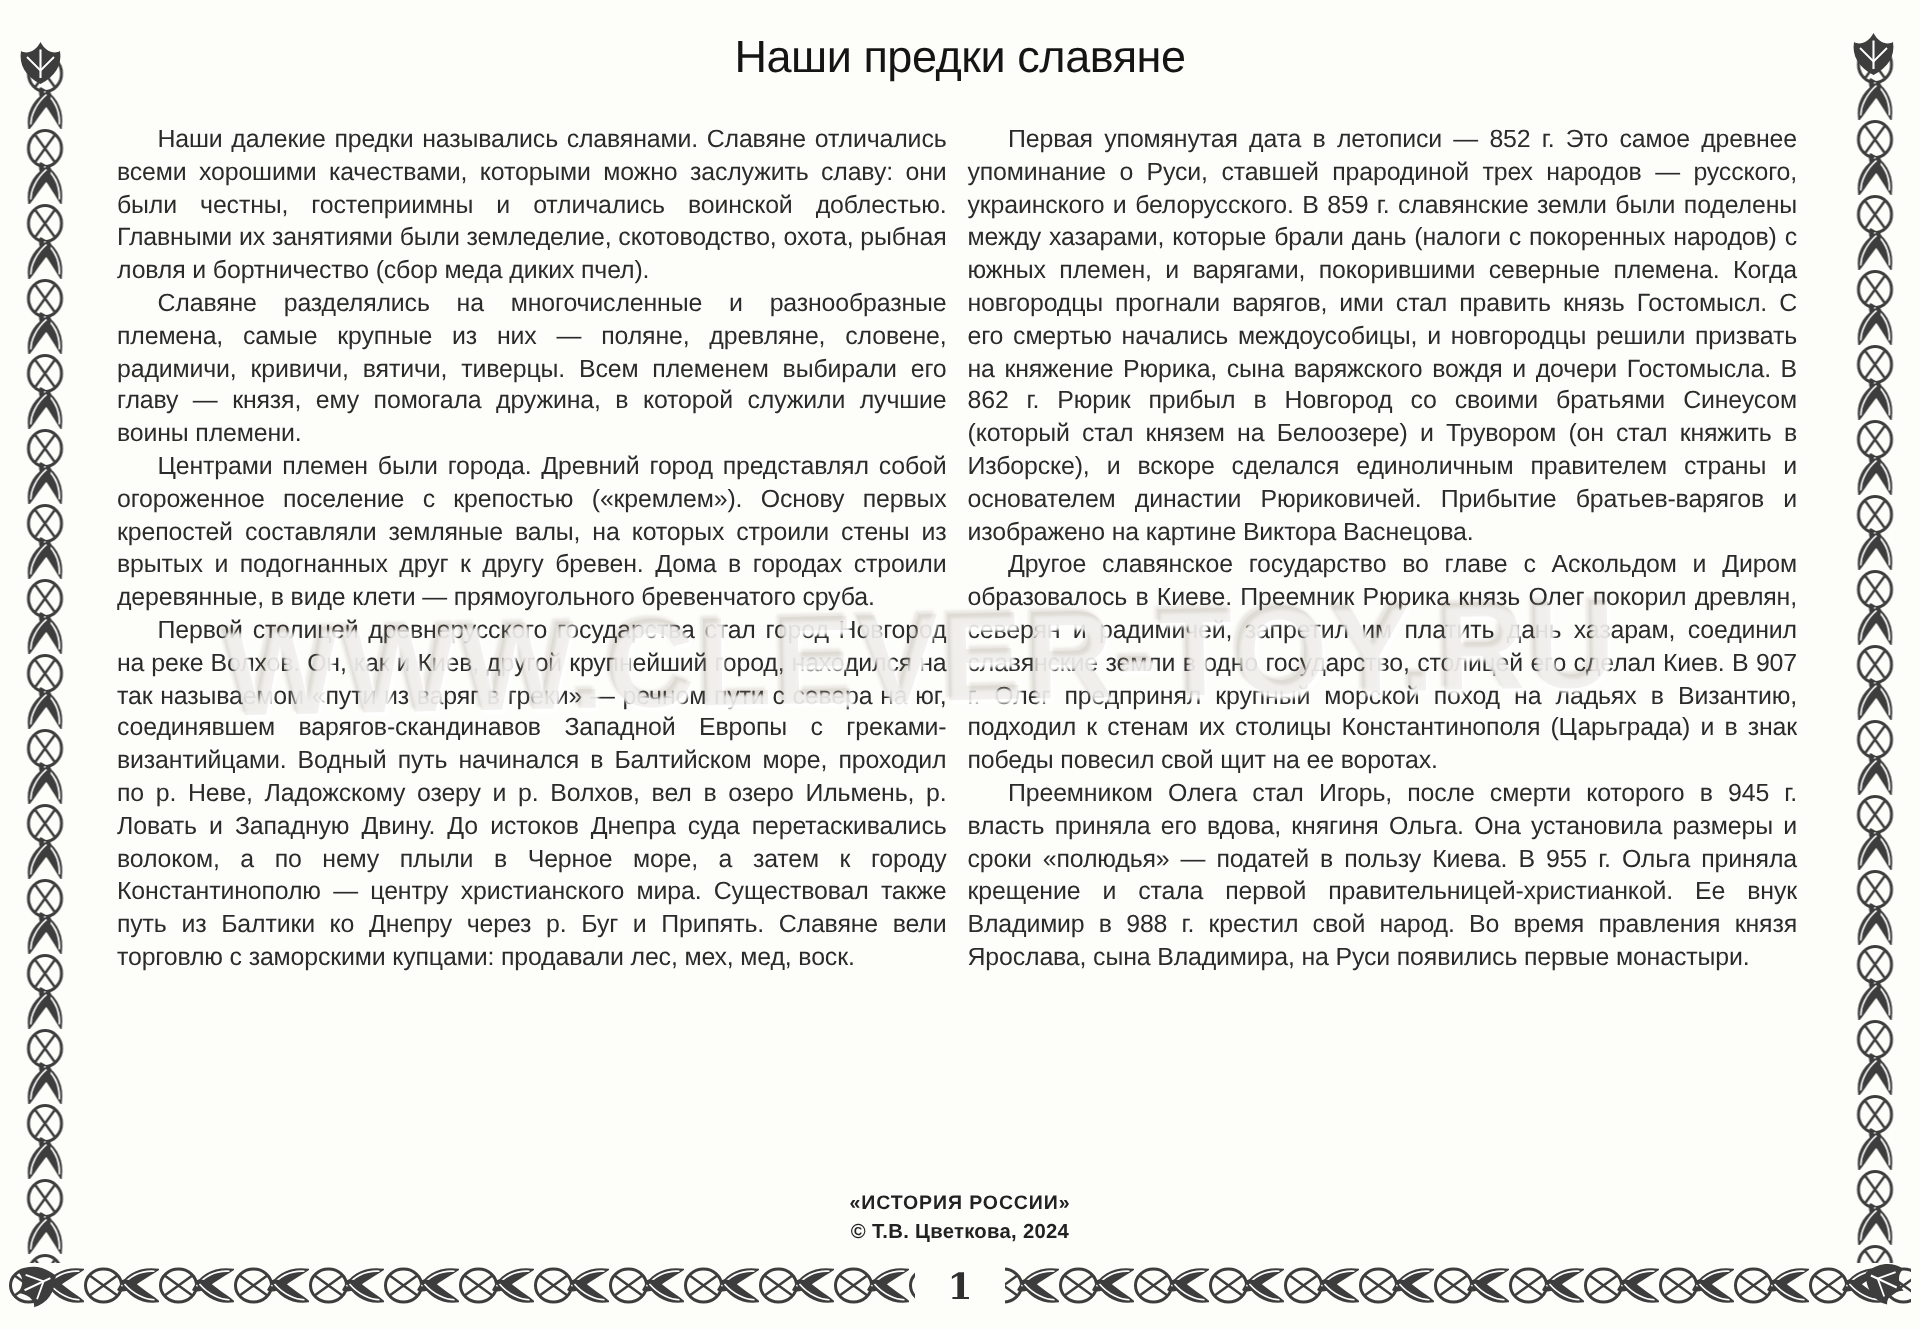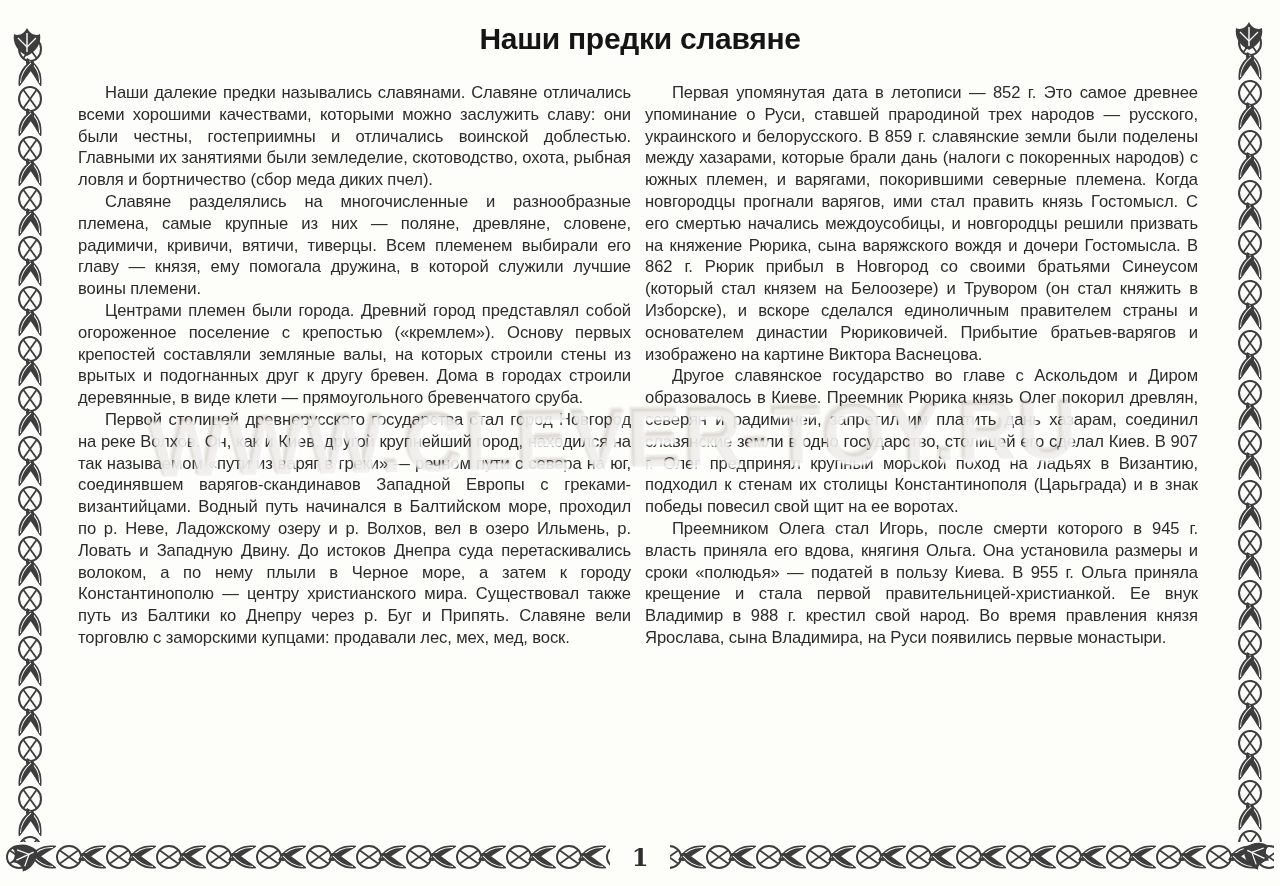--- a/index.html
+++ b/index.html
@@ -7,21 +7,21 @@
     position:relative;
     width:1280px;height:886px;
     background:#fdfdfa;
     font-family:"Liberation Sans", sans-serif;
     color:#2b2b2b;
     overflow:hidden;
   }
   .title{
     position:absolute;top:22px;left:0;width:100%;
     text-align:center;
-    font-size:30px;font-weight:bold;color:#151515;
+    font-size:30px;font-weight:normal;color:#151515;
     letter-spacing:-0.3px;
     margin:0;
   }
   .columns{
     position:absolute;left:78px;top:82px;
     width:1128px;height:714px;
     display:flex;gap:14px;
     overflow:hidden;
   }
   .col{width:553px;}
@@ -148,19 +148,21 @@
     <div class="col">
       <p class="ind">Первая упомянутая дата в летописи — 852 г. Это самое древнее упоминание о Руси, ставшей прародиной трех народов — русского, украинского и белорусского. В 859 г. славянские земли были поделены между хазарами, которые брали дань (налоги с покоренных народов) с южных племен, и варягами, покорившими северные племена. Когда новгородцы прогнали варягов, ими стал править князь Гостомысл. С его смертью начались междоусобицы, и новгородцы решили призвать на княжение Рюрика, сына варяжского вождя и дочери Гостомысла. В 862 г. Рюрик прибыл в Новгород со своими братьями Синеусом (который стал князем на Белоозере) и Трувором (он стал княжить в Изборске), и вскоре сделался единоличным правителем страны и основателем династии Рюриковичей. Прибытие братьев-варягов и изображено на картине Виктора Васнецова.</p>
       <p class="ind">Другое славянское государство во главе с Аскольдом и Диром образовалось в Киеве. Преемник Рюрика князь Олег покорил древлян, северян и радимичей, запретил им платить дань хазарам, соединил славянские земли в одно государство, столицей его сделал Киев. В 907 г. Олег предпринял крупный морской поход на ладьях в Византию, подходил к стенам их столицы Константинополя (Царьграда) и в знак победы повесил свой щит на ее воротах.</p>
       <p class="ind">Преемником Олега стал Игорь, после смерти которого в 945 г. власть приняла его вдова, княгиня Ольга. Она установила размеры и сроки «полюдья» — податей в пользу Киева. В 955 г. Ольга приняла крещение и стала первой правительницей-христианкой. Ее внук Владимир в 988 г. крестил свой народ. Во время правления князя Ярослава, сына Владимира, на Руси появились первые монастыри.</p>
     </div>
   </div>
 
   <div class="watermark">WWW.CLEVER-TOY.RU</div>
 
   <div class="footer">
+    <div class="series">«ИСТОРИЯ РОССИИ»</div>
+    <div class="copyright">© Т.В. Цветкова, 2024</div>
   </div>
 
   <div class="page-number-box">
     <span>1</span>
   </div>
 
 </div>
 
 </body></html>

